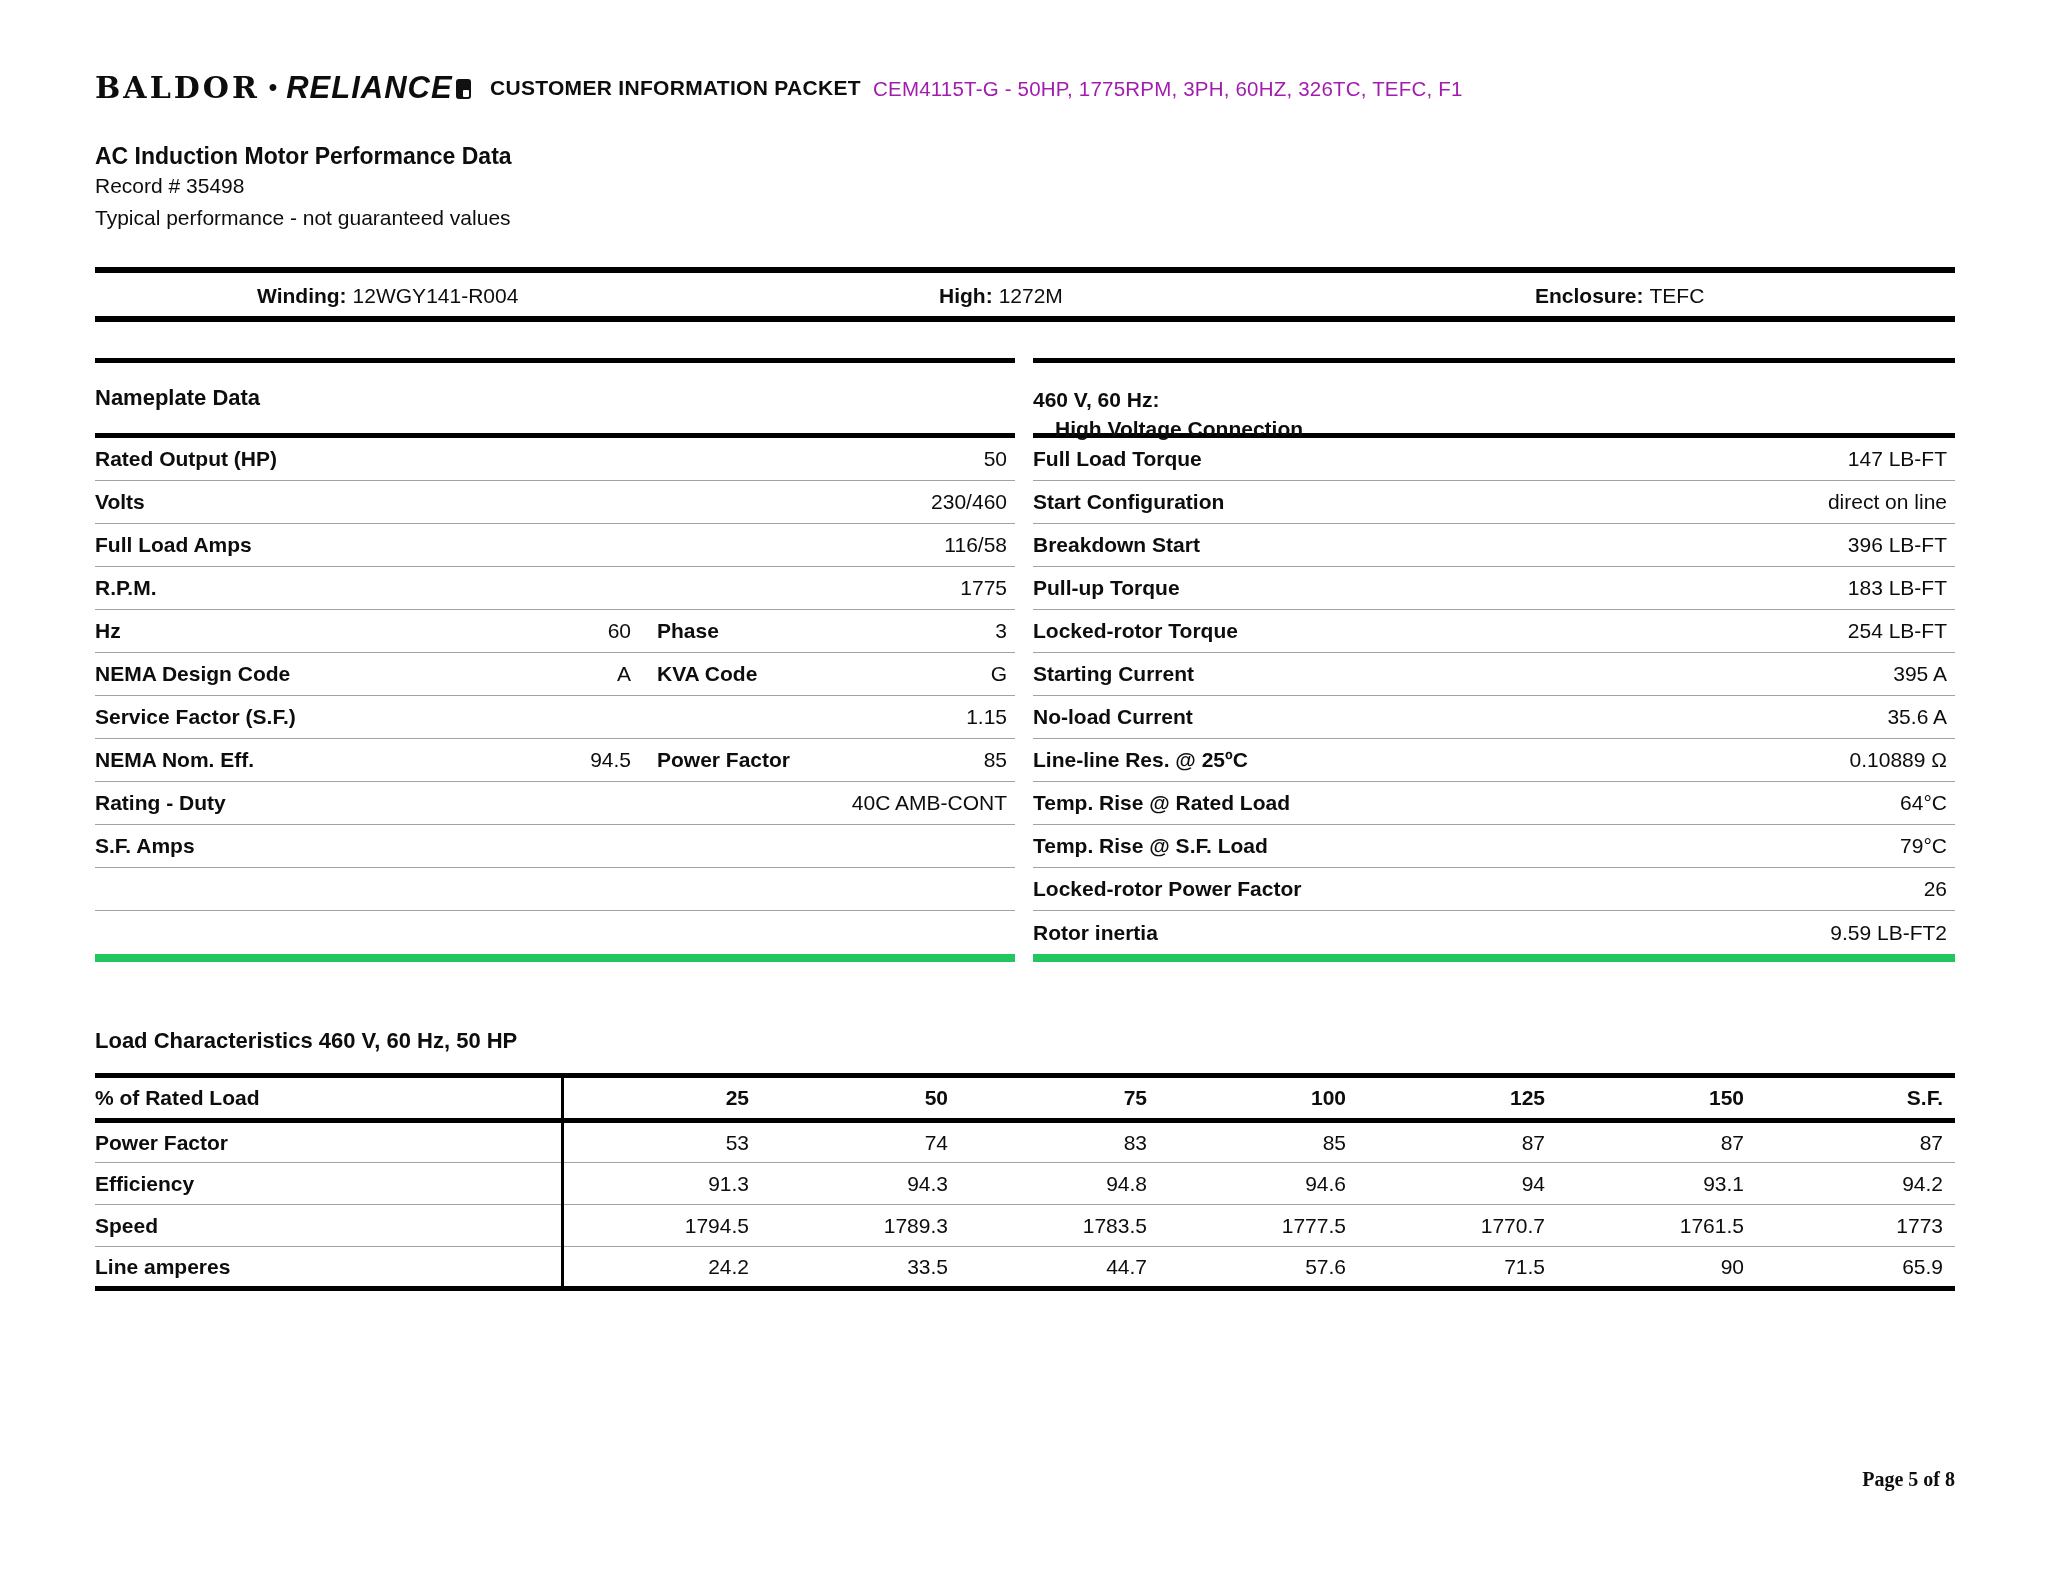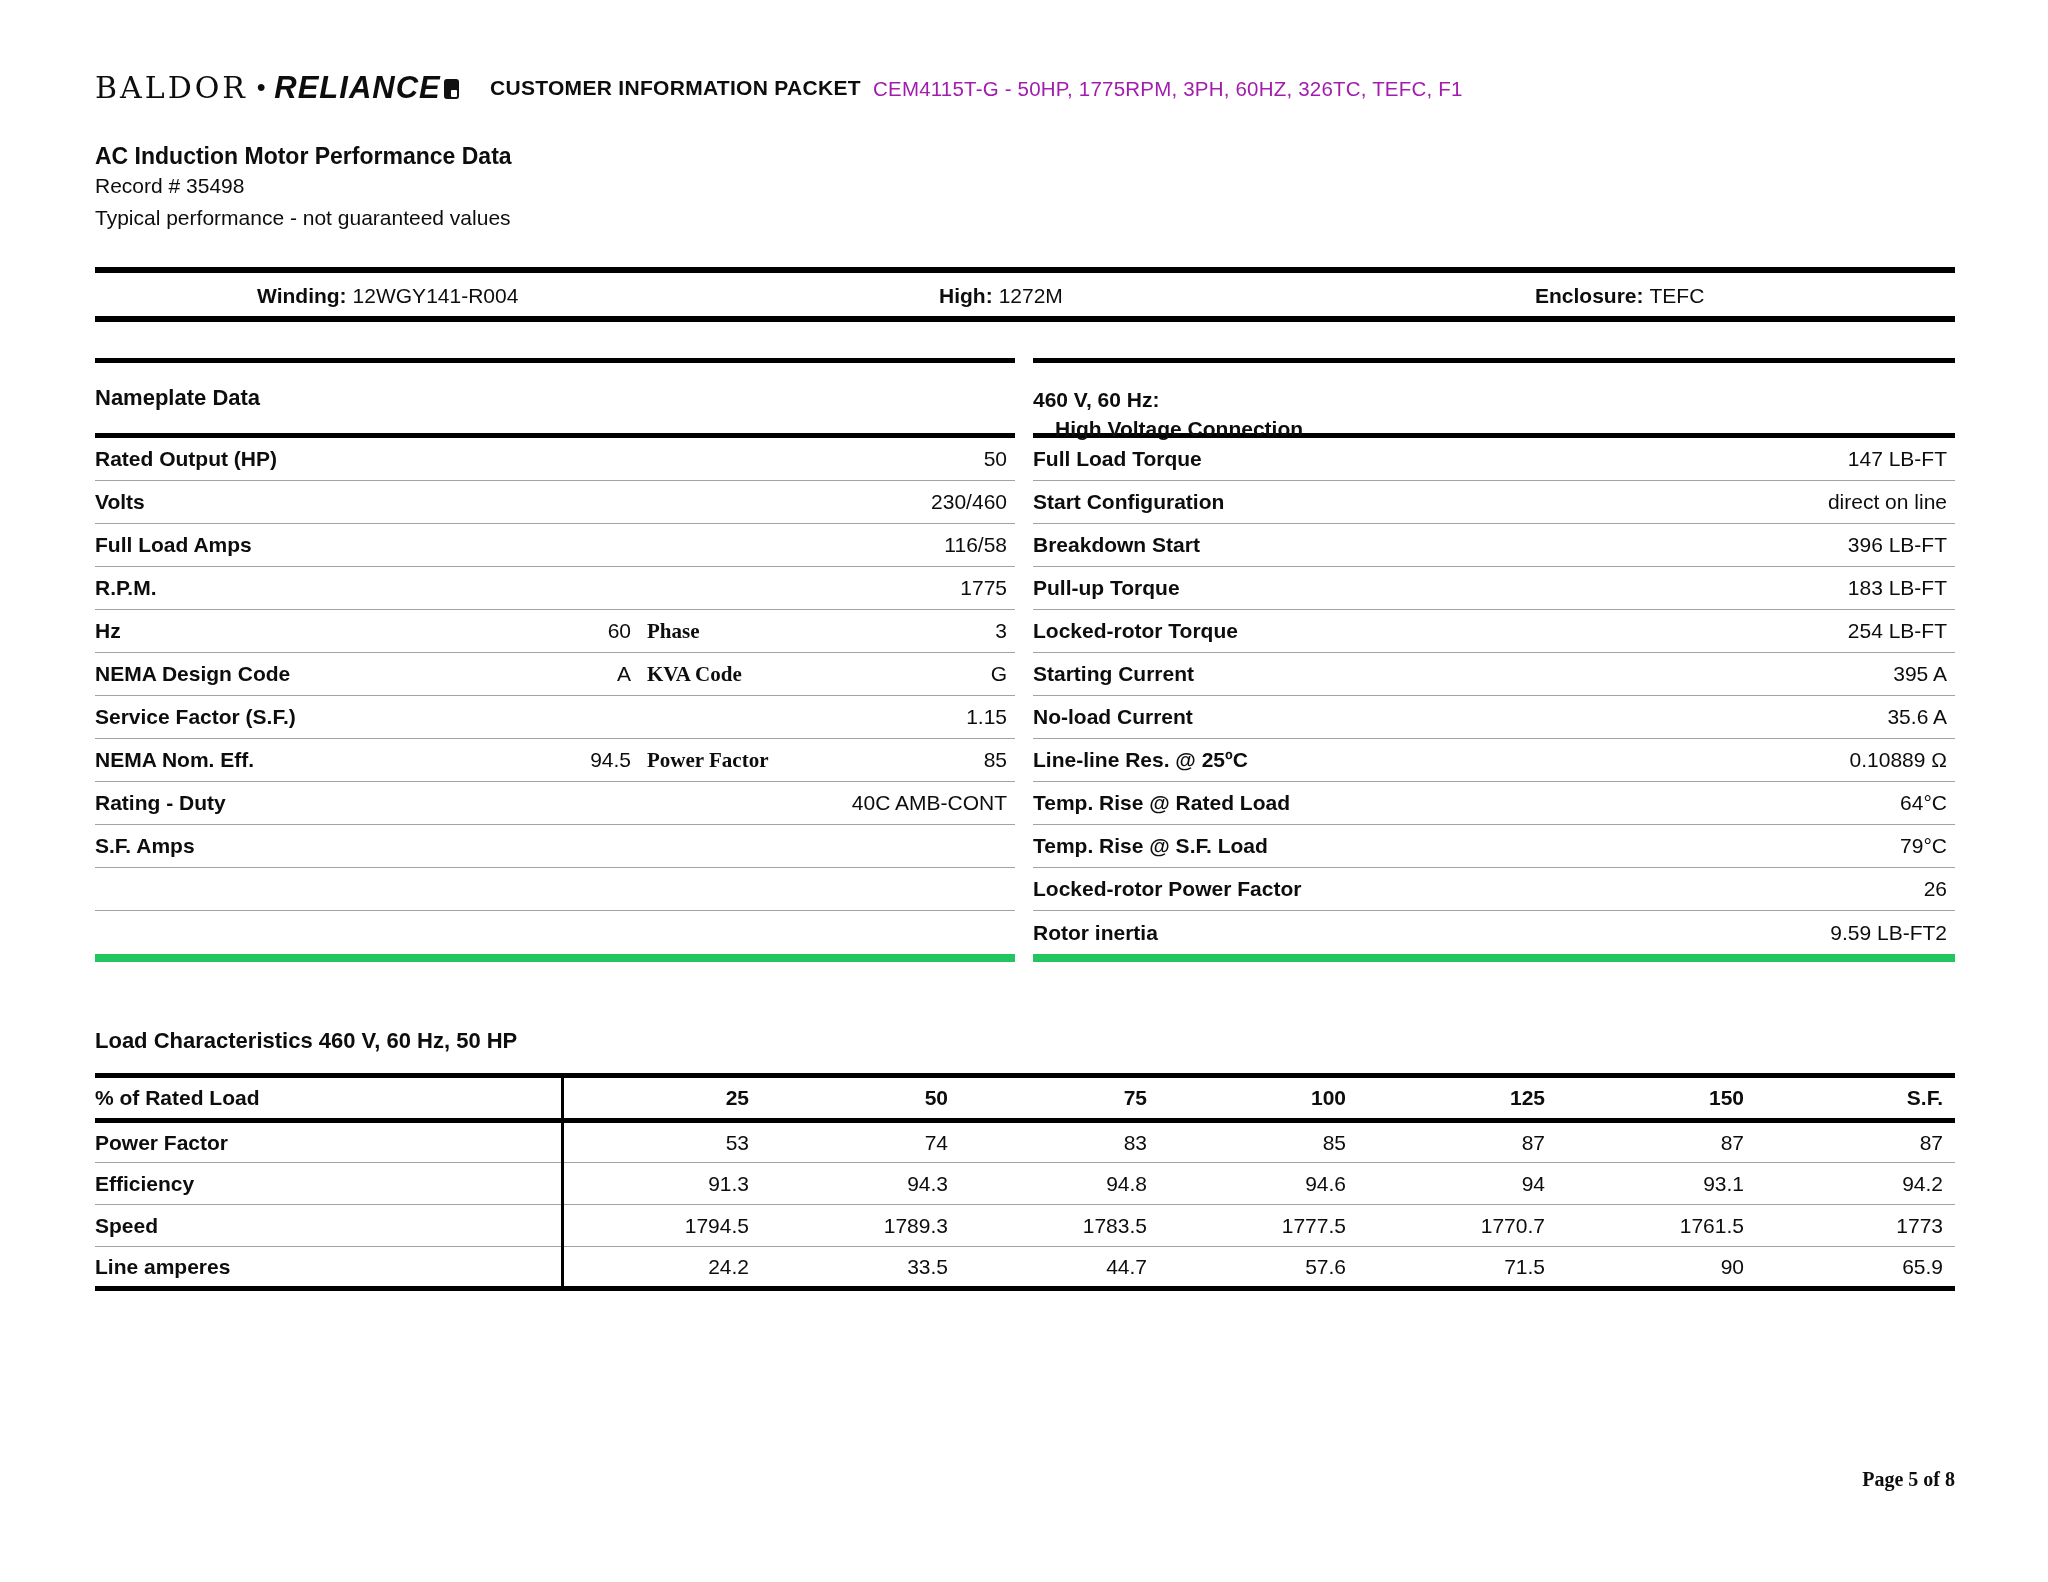--- a/index.html
+++ b/index.html
@@ -2,21 +2,21 @@
 <html><head>
 <meta charset="utf-8">
 <style>
   html,body { margin:0; padding:0; background:#fff; }
   .page {
     position:relative; width:2048px; height:1582px; background:#ffffff;
     font-family:"Liberation Sans", sans-serif; color:#0d0d0d; overflow:hidden;
   }
   
   .logo { position:absolute; left:95px; top:70px; white-space:nowrap; }
-  .logo-baldor { font-family:"DejaVu Serif", serif; font-weight:normal; font-size:30px; letter-spacing:3px; color:#0d0d0d; }
+  .logo-baldor { font-family:"DejaVu Serif", serif; font-weight:bold; font-size:30px; letter-spacing:3px; color:#0d0d0d; }
   .logo-dot { font-size:24px; font-weight:bold; margin:0 9px; vertical-align:3px; }
   .logo-reliance { font-style:italic; font-weight:bold; font-size:31px; letter-spacing:1px; }
   .logo-tm { display:inline-block; width:15px; height:20px; background:#111; border-radius:3px; margin-left:3px; position:relative; vertical-align:-1px; }
   .logo-tm::after { content:""; position:absolute; right:2px; bottom:2px; width:6px; height:7px; background:#fff; border-radius:1px; }
   .packet-title { position:absolute; left:490px; top:76px; font-weight:bold; font-size:21px; letter-spacing:0.3px; }
   .model-line { position:absolute; left:873px; top:77px; font-size:20.5px; color:#a21caf; letter-spacing:0.2px; }
 
   
   .doc-title { position:absolute; left:95px; top:143px; font-weight:bold; font-size:23px; }
   .doc-record { position:absolute; left:95px; top:174px; font-size:21px; }
@@ -42,21 +42,21 @@
   .np-right .np-head { padding-top:22px; font-weight:bold; font-size:21px; line-height:29px; }
   .np-head .indent { padding-left:22px; }
   .np-row {
     height:43px; box-sizing:border-box; border-bottom:1px solid #a3a3a3;
     display:flex; align-items:center; font-size:21px; white-space:nowrap;
   }
   .np-row:last-child { border-bottom:none; }
   .np-row .lbl { font-weight:bold; }
   .np-row .val { flex:1; text-align:right; padding-right:8px; }
   .np-row .left-pair { width:550px; display:flex; justify-content:space-between; box-sizing:border-box; padding-right:14px; }
-  .np-row .lbl2 { font-weight:bold; margin-left:2px;font-family:Liberation Serif, serif; }
+  .np-row .lbl2 { font-weight:bold; margin-left:12px; }
 
   
   .load-heading { position:absolute; left:95px; top:1028px; font-weight:bold; font-size:22px; }
   table.load {
     position:absolute; left:95px; top:1073px; width:1860px;
     border-collapse:collapse; table-layout:fixed;
     border-top:5px solid #000; border-bottom:5px solid #000;
     font-size:21px;
   }
   table.load col.c0 { width:467px; }

